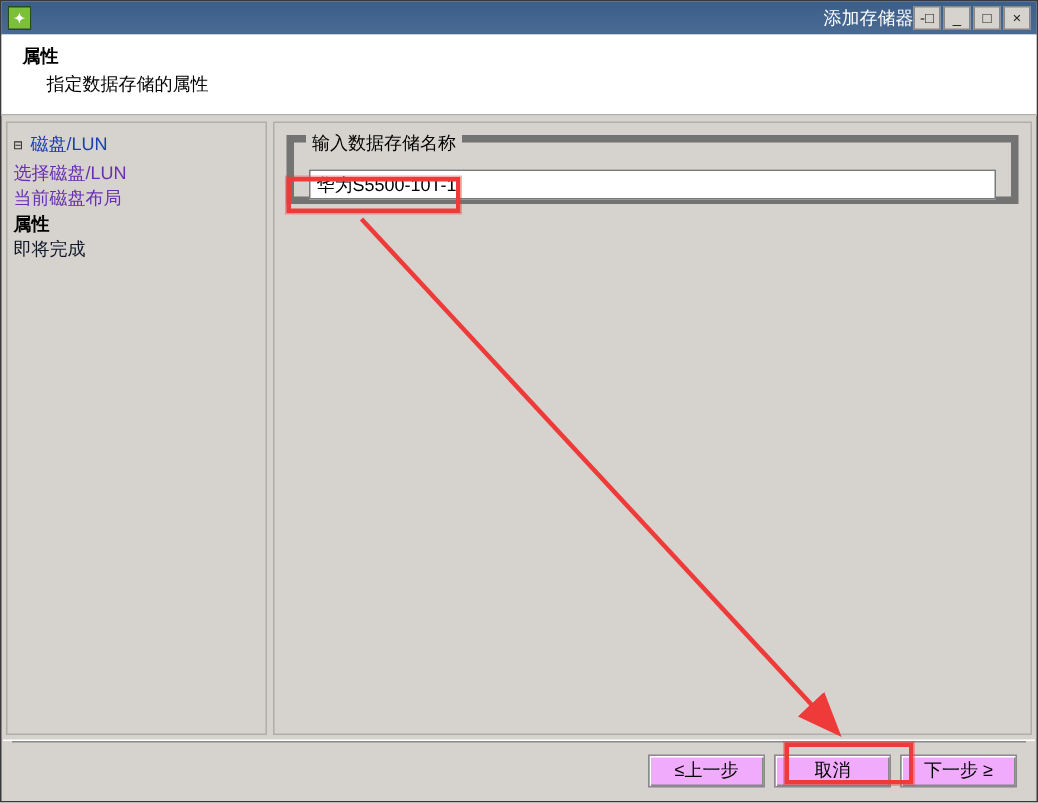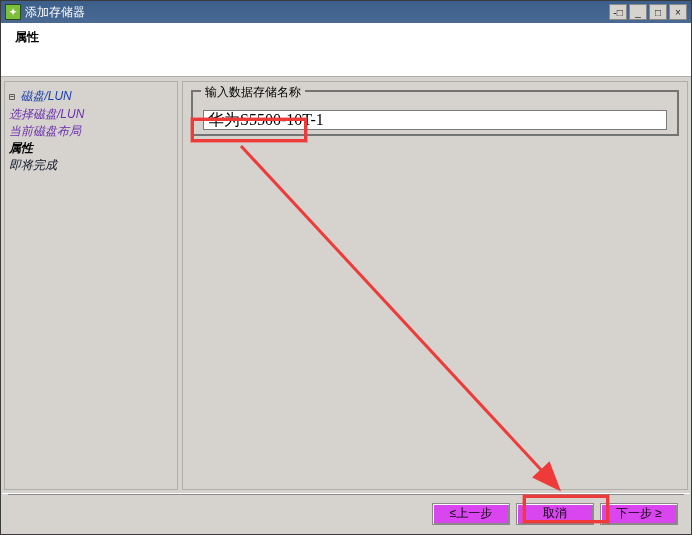--- a/index.html
+++ b/index.html
@@ -30,21 +30,21 @@
     font-size: 12px;
   }
   .titlebar .app-icon {
     width: 16px; height:16px;
     background: #7bbf3a;
     border: 1px solid #2a4a1a;
     margin-right: 4px;
     display:inline-flex;align-items:center;justify-content:center;
     font-size:9px;color:#fff;font-weight:bold;
   }
-  .titlebar .title { flex:1; }
+  .titlebar .title { flex:1;text-align:right; }
   .title-btns { display:flex; gap:2px; }
   .title-btn {
     width: 18px; height: 16px;
     background: #d6d3ce;
     border: 1px solid #888;
     display:flex;align-items:center;justify-content:center;
     font-size:10px; color:#222; cursor:default;
   }
   .header-strip {
     background: #fff;
@@ -58,80 +58,79 @@
     position: absolute;
     top: 78px; left: 1px; right: 1px; bottom: 42px;
     display: flex;
   }
   .sidebar {
     width: 174px;
     border: 1px solid #b0aea8;
     margin: 2px 0 2px 2px;
     background: #d6d3ce;
     padding: 6px 4px;
-    font-style: italic;
   }
   .tree-root { }
   .tree-item { font-size: 12px; line-height: 16px; margin-bottom: 1px;}
   .tree-toggle { color:#333; margin-right: 2px; font-family: monospace; font-size:10px; }
   .lnk { color: #1a3fb0; text-decoration: none; cursor: pointer; }
   .visited { color: #6a2fb0; }
   .indent { margin-left: 0; }
   .tree-bold { font-weight: bold; color:#000; }
   .tree-gray { color:#0f172a; }
   .main-panel {
     flex:1;
     border: 1px solid #b0aea8;
     margin: 2px 2px 2px 4px;
     background: #d6d3ce;
     position: relative;
   }
   .groupbox {
     position: absolute;
     left: 8px; right: 8px; top: 8px;
-    border: 2px solid #737373;
+    border: 5px solid #737373;
     padding: 18px 10px 10px 10px;
     height: 46px;
   }
   .groupbox-legend {
     position: absolute;
     top: -8px; left: 8px;
     background: #d6d3ce;
     padding: 0 4px;
     font-size: 12px;
   }
   .datastore-input {
     width: 100%;
     height: 20px;
     border: 1px solid #7a7a7a;
     background: #fff;
-    font-size: 16px;
+    font-size: 12px;
     padding: 1px 4px;
-    font-family: Liberation Serif, serif;
+    font-family: Liberation Sans, sans-serif;
   }
   .button-row {
     position: absolute;
     left: 1px; right: 1px; bottom: 1px;
     height: 40px;
     background: #d6d3ce;
     border-top: 1px solid #fff;
     display:flex;
     justify-content:flex-end;
     align-items:center;
     padding-right: 12px;
     gap: 6px;
   }
   .divider-line {
     position:absolute; left:6px; right:6px; top:0;
     border-top:1px solid #8a8a8a;
   }
   .wbtn {
     min-width: 78px;
     height: 22px;
-    background: #d946ef;
+    background: #f0abfc;
     border: 1px solid #8a8a8a;
     box-shadow: inset 1px 1px 0 #fff, inset -1px -1px 0 #888;
     font-size: 12px;
     padding: 0 8px;
     font-family: inherit;
     cursor: default;
   }
   
   .red-box {
     position: absolute;
@@ -163,20 +162,21 @@
           <span>□</span>
         </div>
       <div class="title-btn">
           <span>×</span>
         </div>
     </div>
   </div>
 
   <div class="header-strip">
     <div class="h-title">属性</div>
+    <div class="h-desc">指定数据存储的属性</div>
   </div>
 
   <div class="body-area">
 
     <div class="sidebar">
       <div class="tree-root">
         <div class="tree-item">
           <span class="tree-toggle">⊟</span>
           <span class="lnk">磁盘/LUN</span>
         </div>

